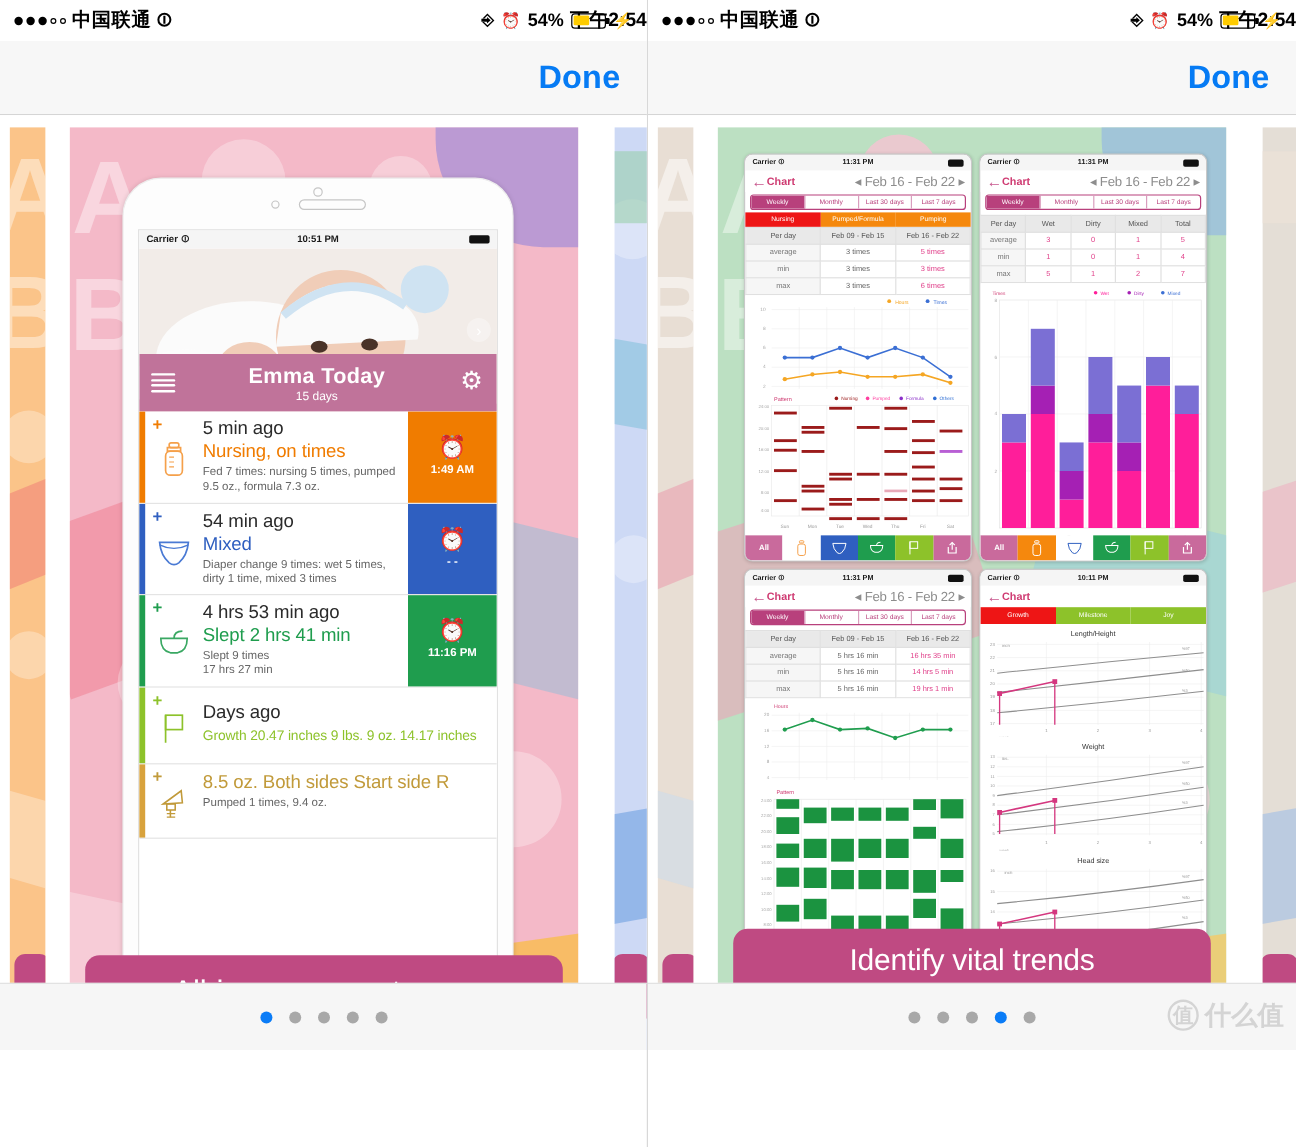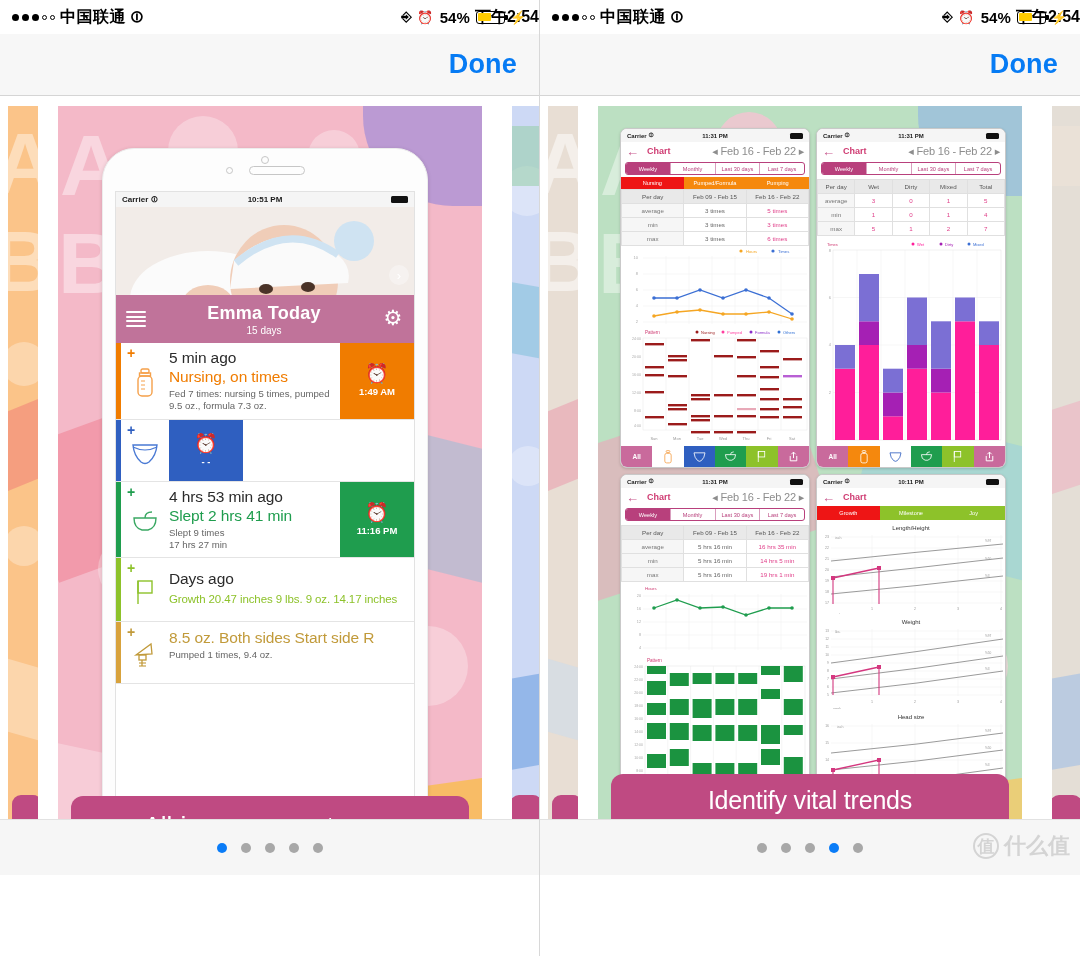--- a/index.html
+++ b/index.html
@@ -171,21 +171,21 @@
   .dot { width: 10px; height: 10px; border-radius: 50%; background: #a8a8a8; }
   .dot.on { background: #0a7cf7; }
 
   
   .cp { position: absolute; background: #fff; border-radius: 7px;
         border: 1px solid #c9c9c9; overflow: hidden;
         box-shadow: 0 1px 3px rgba(0,0,0,0.16); }
   .cp-inner { display: flex; flex-direction: column; height: 100%; }
   .cnav { height: 18px; display: flex; align-items: center; padding: 0 5px; background: #fff; flex-shrink: 0; }
   .cnav .back { color: #c8588e; font-size: 13px; line-height: 1; }
-  .cnav .ct { color: #cf3b72; font-size: 9px; font-weight: bold; margin-left: 8px; }
+  .cnav .ct { color: #cf3b72; font-size: 9px; font-weight: bold; }
   .cnav .rng { margin-left: auto; color: #8d8d8d; font-size: 11px; letter-spacing: -0.2px; text-align: right; }
   .seg { display: flex; height: 13px; margin: 2px 4px; flex-shrink: 0;
          border: 1px solid #b8407c; border-radius: 3px; overflow: hidden; }
   .seg div { flex: 1; font-size: 5.6px; color: #b8407c; display: flex;
              align-items: center; justify-content: center; border-right: 1px solid #d99ebe; }
   .seg div:last-child { border-right: none; }
   .seg div.on { background: #b8407c; color: #fff; }
   .subseg { display: flex; height: 12px; flex-shrink: 0; position: relative; }
   .subseg div { flex: 1; font-size: 5.6px; color: #fff; display: flex;
                 align-items: center; justify-content: center; }
@@ -353,20 +353,25 @@
               <div class="ev">
                 <div class="ev-stripe" style="background:#2f5fc0"></div>
                 <div class="ev-icocol">
                   <span class="ev-plus" style="color:#2f5fc0">+</span>
                   <span class="ev-glyph">
                     <svg width="28" height="24" viewBox="0 0 28 24">
                         <path d="M2 4 h24 q-1 11 -8 17 q-4 3 -8 0 q-7 -6 -8 -17 z" fill="none" stroke="#4a7ad4" stroke-width="1.4"></path>
                         <path d="M2 6 q12 6 24 0" fill="none" stroke="#4a7ad4" stroke-width="1.2"></path>
                       </svg>
                   </span>
+                </div>
+                <div class="ev-body">
+                  <div class="ev-time">54 min ago</div>
+                  <div class="ev-sum" style="color:#2f5fc0">Mixed</div>
+                  <div class="ev-det">Diaper change 9 times: wet 5 times, dirty 1 time, mixed 3 times</div>
                 </div>
                 <div class="ev-alarm" style="background:#2f5fc0">
                   <span class="ai">⏰</span>
                   <span class="at">- -</span>
                 </div>
               </div>
 
               <div class="ev">
                 <div class="ev-stripe" style="background:#1f9d4e"></div>
                 <div class="ev-icocol">

